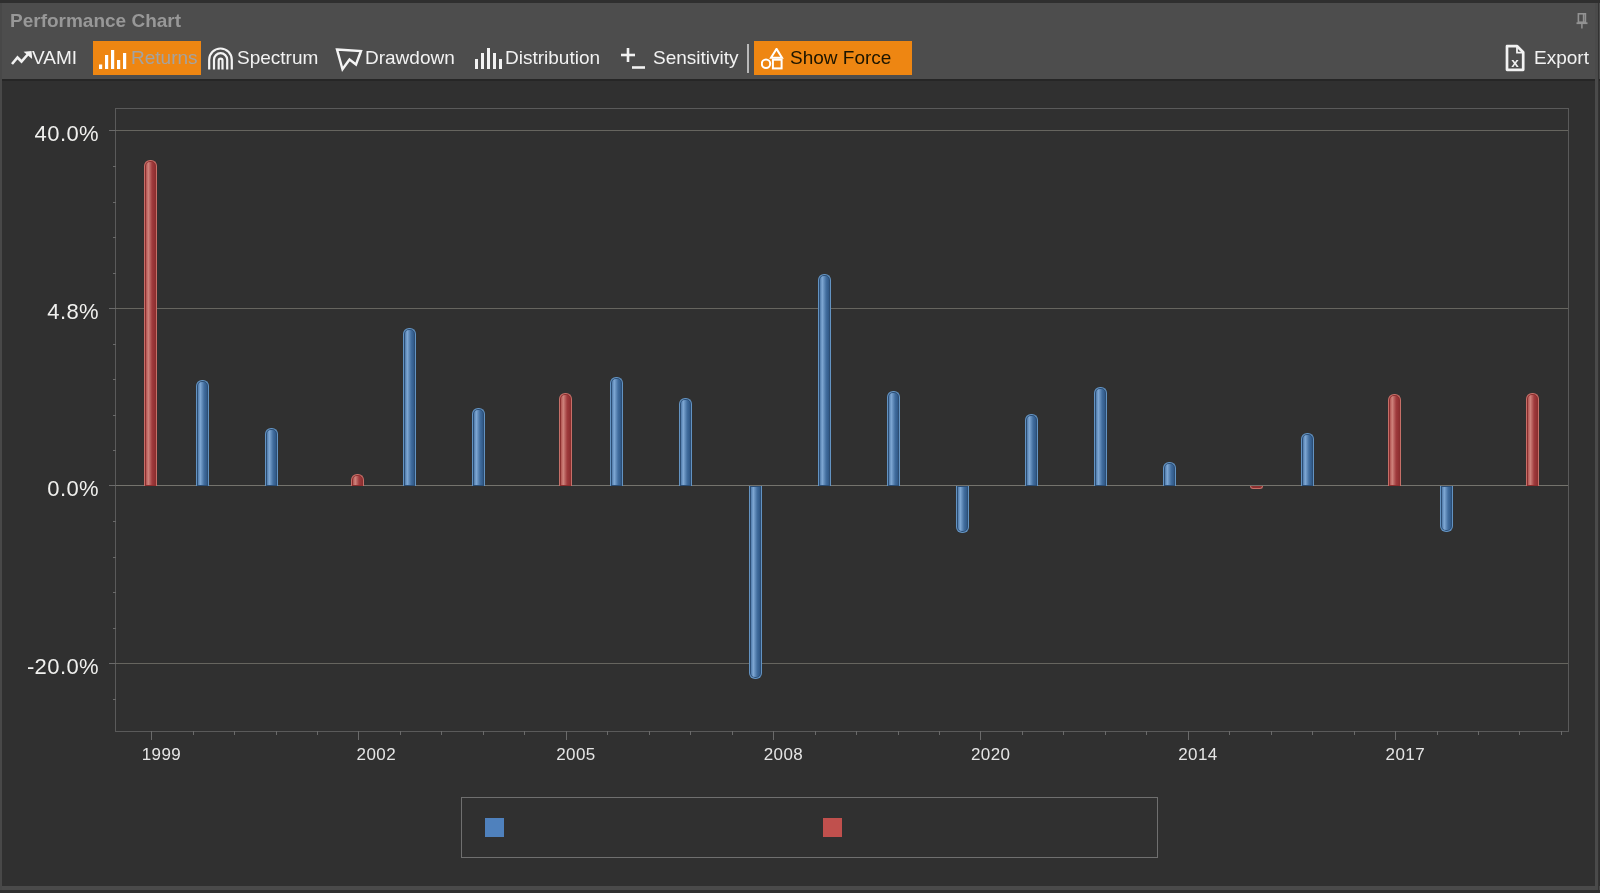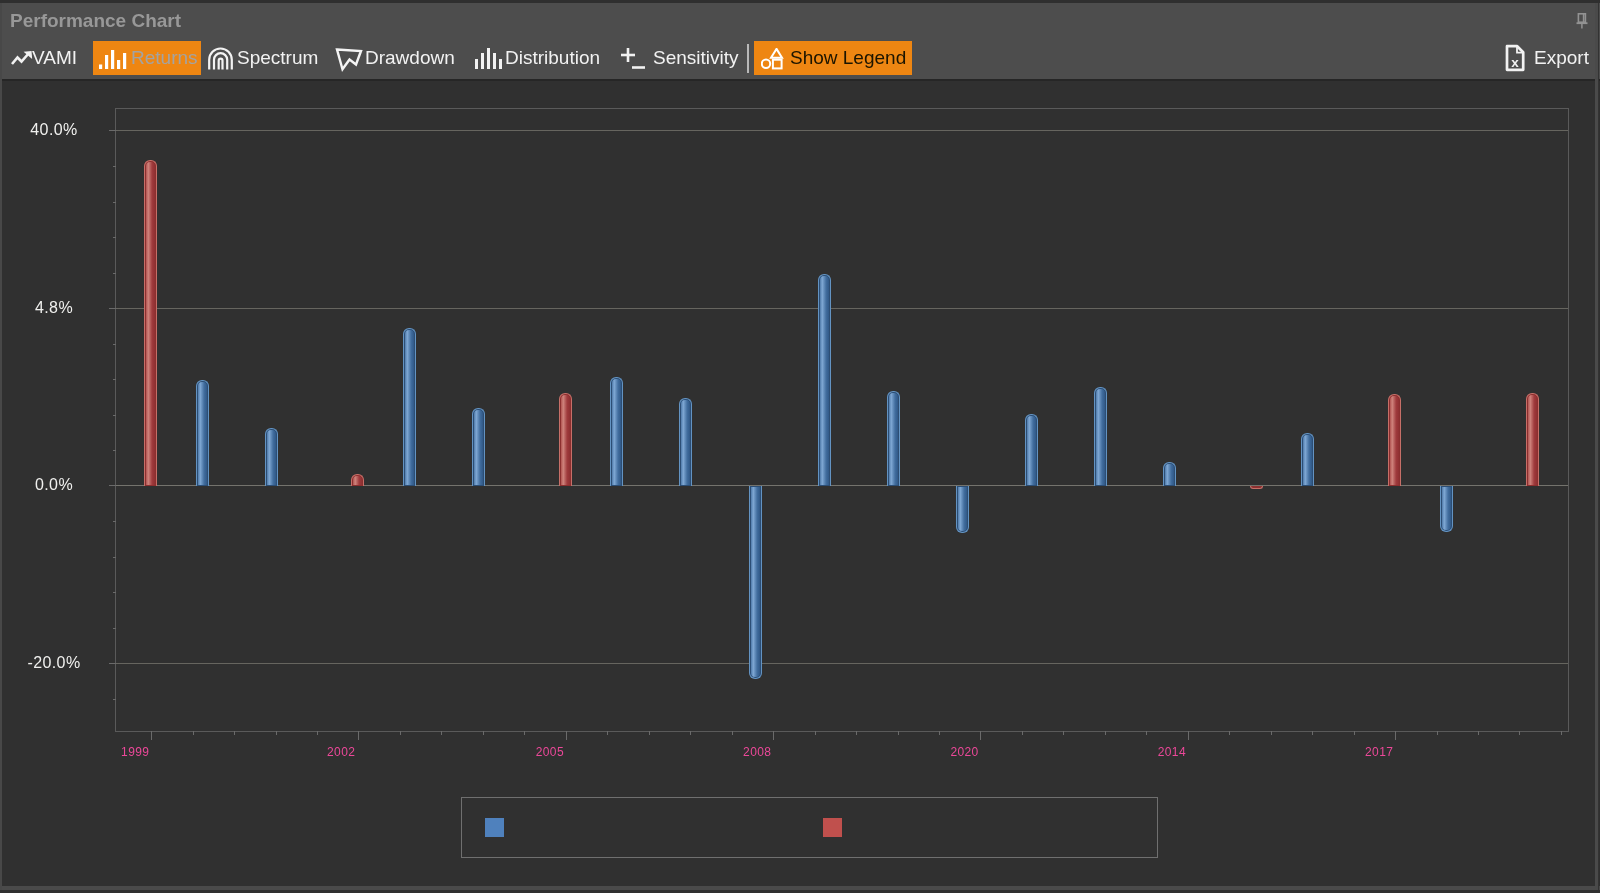--- a/index.html
+++ b/index.html
@@ -10,22 +10,22 @@
   
   #topedge { left:0; top:0; width:1600px; height:3px; background:#2f2f2f; }
   #header { left:0; top:3px; width:1600px; height:76px; background:#4d4d4d; }
   #title { left:10px; top:10px; font-size:19px; font-weight:bold; color:#989898; }
   #sep { left:0; top:79px; width:1600px; height:2px; background:#262626; }
   .tbtxt { top:47px; font-size:19px; color:#f2f2f2; }
   .tborange { background:#ee8612; }
   
   #gl40,#gl20,#gl0,#glm20 { left:116px; width:1452px; height:1px; background:#66655f; }
   .pbord { background:#5a5a5a; }
-  .ylab { font-size:16px; letter-spacing:0.4px; color:#f0f0ee; text-align:center; width:90px; }
-  .xlab { font-size:12px; letter-spacing:0.4px; color:#ec4899; text-align:left; width:60px; top:745px; }
+  .ylab { font-size:22px; letter-spacing:0.4px; color:#f0f0ee; text-align:right; width:90px; }
+  .xlab { font-size:17px; letter-spacing:0.4px; color:#e5e5e5; text-align:right; width:60px; top:745px; }
   .tick { width:1px; height:4px; top:731px; background:#6a6a6a; }
   .tickM { width:1px; height:9px; top:731px; background:#6a6a6a; }
   .ytick { height:1px; width:7px; left:109px; background:#6a6a6a; }
   .ytickm { height:1px; width:3px; left:113px; background:#6a6a6a; }
   .bar { width:13px; }
   .barb { border:1.5px solid #6393c2; box-shadow:inset 0 0 0 1px #2c4e75;
      background:linear-gradient(90deg,#3a6697 0%,#7fa8d4 30%,#416d9e 65%,#2b5280 100%); }
   .barr { border:1.5px solid #c66f68; box-shadow:inset 0 0 0 1px #8c2f2f;
      background:linear-gradient(90deg,#a33f3e 0%,#cf837c 30%,#9f3a3c 65%,#8a2d2f 100%); }
   .up { border-radius:6px 6px 0 0; border-bottom:none; }
@@ -92,21 +92,21 @@
   <div class="abs tbtxt" style="left:653px">Sensitivity</div>
 
   <div class="abs" style="left:747px;top:44px;width:2px;height:29px;background:#b8b8b8"></div>
 
   <div class="abs tborange" style="left:754px;top:41px;width:158px;height:34px"></div>
   <svg class="abs" style="left:761px;top:48px" width="24" height="22" viewBox="0 0 24 22">
     <circle cx="5" cy="15.8" r="4.2" fill="none" stroke="#fff" stroke-width="2"></circle>
     <polygon points="15.5,0.9 21,9.7 10,9.7" fill="none" stroke="#fff" stroke-width="2"></polygon>
     <rect x="11.9" y="11.7" width="8.7" height="8.7" fill="none" stroke="#fff" stroke-width="2"></rect>
   </svg>
-  <div class="abs tbtxt" style="left:790px;color:#1c1500">Show Legend</div>
+  <div class="abs tbtxt" style="left:790px;color:#1c1500">Show Force</div>
 
   <svg class="abs" style="left:1504px;top:44px" width="22" height="28" viewBox="0 0 22 28">
     <path d="M 3 2.2 L 13.2 2.2 L 19.2 8.2 L 19.2 25.8 L 3 25.8 Z" fill="none" stroke="#f2f2f2" stroke-width="2.7" stroke-linejoin="round"></path>
     <path d="M 13 2.5 L 13 8.6 L 19 8.6" fill="none" stroke="#f2f2f2" stroke-width="1.8"></path>
     <text x="11" y="22.5" font-size="13.5" font-weight="bold" fill="#f2f2f2" font-family="Liberation Sans" text-anchor="middle">x</text>
   </svg>
   <div class="abs tbtxt" style="left:1534px">Export</div>
 
   <svg class="abs" style="left:1576px;top:13px" width="12" height="16" viewBox="0 0 12 16">
     <rect x="2.4" y="0.8" width="7" height="8.4" fill="none" stroke="#929292" stroke-width="1.6"></rect>
@@ -197,21 +197,21 @@
 <div class="abs bar barb dn" style="left:955.8px;top:486.0px;height:47.0px"></div>
 <div class="abs bar barb up" style="left:1024.9px;top:414.3px;height:71.7px"></div>
 <div class="abs bar barb up" style="left:1094.0px;top:387.0px;height:99.0px"></div>
 <div class="abs bar barb up" style="left:1163.1px;top:462.2px;height:23.8px"></div>
 <div class="abs bar barr dn" style="left:1249.7px;top:486.0px;height:3px;border-radius:0 0 3px 3px"></div>
 <div class="abs bar barb up" style="left:1301.3px;top:432.5px;height:53.5px"></div>
 <div class="abs bar barr up" style="left:1387.9px;top:394.4px;height:91.6px"></div>
 <div class="abs bar barb dn" style="left:1439.5px;top:486.0px;height:45.7px"></div>
 <div class="abs bar barr up" style="left:1526.1px;top:392.6px;height:93.4px"></div>
   <div class="abs xlab" style="left:121.1px">1999</div>
-<div class="abs xlab" style="left:327px">2002</div>
+<div class="abs xlab" style="left:336px">2002</div>
 <div class="abs xlab" style="left:535.7px">2005</div>
 <div class="abs xlab" style="left:743.1px">2008</div>
 <div class="abs xlab" style="left:950.4px">2020</div>
 <div class="abs xlab" style="left:1157.7px">2014</div>
 <div class="abs xlab" style="left:1365.0px">2017</div>
 
   <div class="abs" id="legend"></div>
   <div class="abs sw" style="left:485px;background:#4f81bd"></div>
   <div class="abs sw" style="left:823px;background:#c0504d"></div>
 

